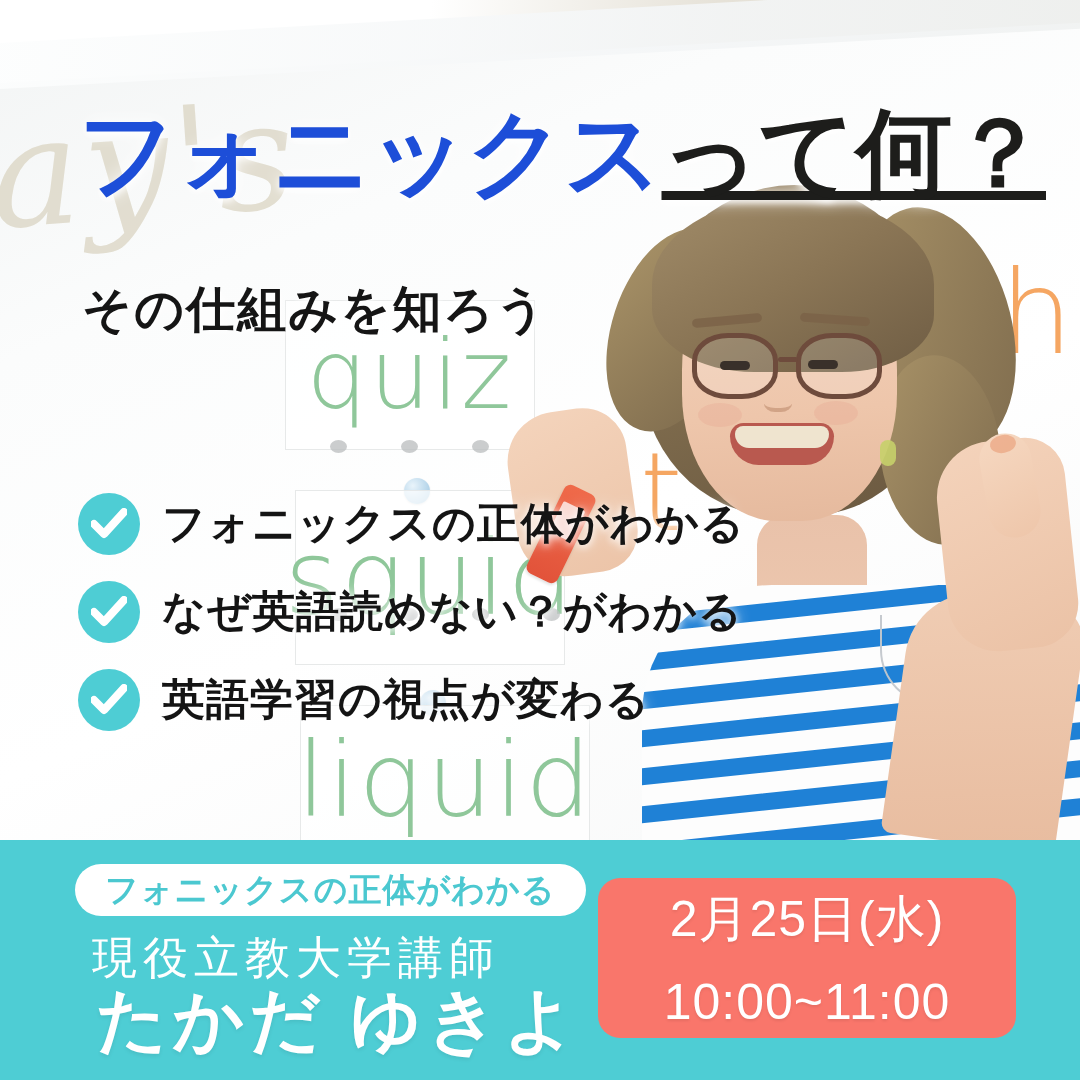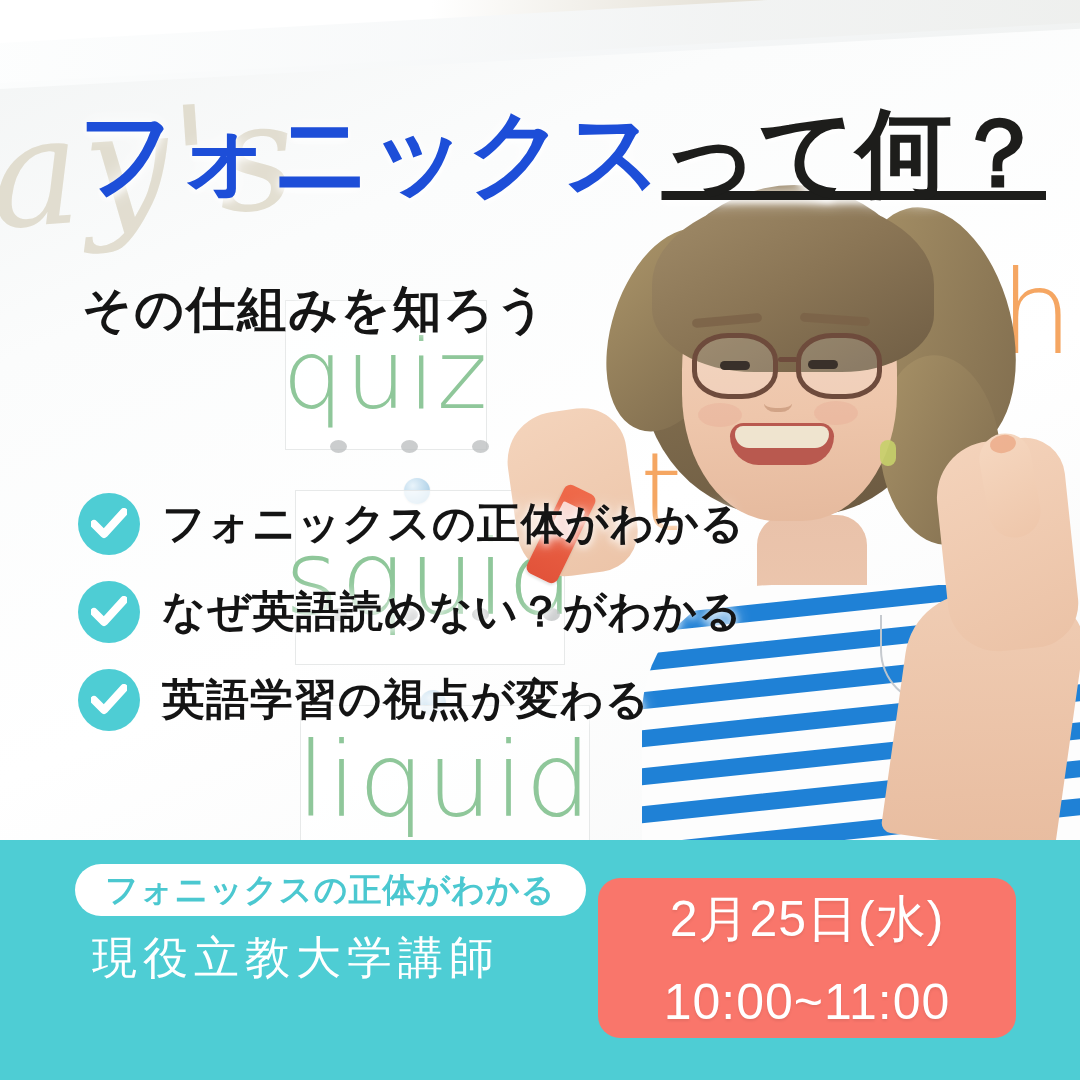--- a/index.html
+++ b/index.html
@@ -59,21 +59,21 @@
   
   .card {
     position:absolute; background:rgba(255,255,255,.72);
     border:1px solid rgba(225,228,228,.8);
     display:flex; align-items:center; justify-content:center;
   }
   .card-word {
     color:#8fc79a; font-family:"DejaVu Sans",sans-serif; font-weight:300;
     letter-spacing:2px; user-select:none;
   }
-  .card1 { left:285px; top:300px; width:202px; height:150px; }
+  .card1 { left:285px; top:300px; width:250px; height:150px; }
   .card1 .card-word { font-size:96px; }
   .card2 { left:295px; top:490px; width:270px; height:175px; }
   .card2 .card-word { font-size:104px; }
   .card3 { left:300px; top:705px; width:290px; height:150px; }
   .card3 .card-word { font-size:104px; }
   .magnet {
     position:absolute; width:26px; height:26px; border-radius:50%;
     background:radial-gradient(circle at 34% 30%, #e9f4fb 0%, #bcd9ec 55%, #97c2de 100%);
     box-shadow:0 1px 2px rgba(0,0,0,.12);
   }
@@ -402,20 +402,21 @@
   </div>
 
   <div class="banner">
 
     <div class="badge-pill">
       <span>フォニックスの正体がわかる</span>
     </div>
 
     <div class="speaker-role">現役立教大学講師</div>
 
+    <div class="speaker-name">たかだ ゆきよ</div>
 
     <div class="date-box">
       <div class="date-line">2月25日(水)</div>
       <div class="time-line">10:00~11:00</div>
     </div>
   </div>
 
 </div>
 
 </body></html>

